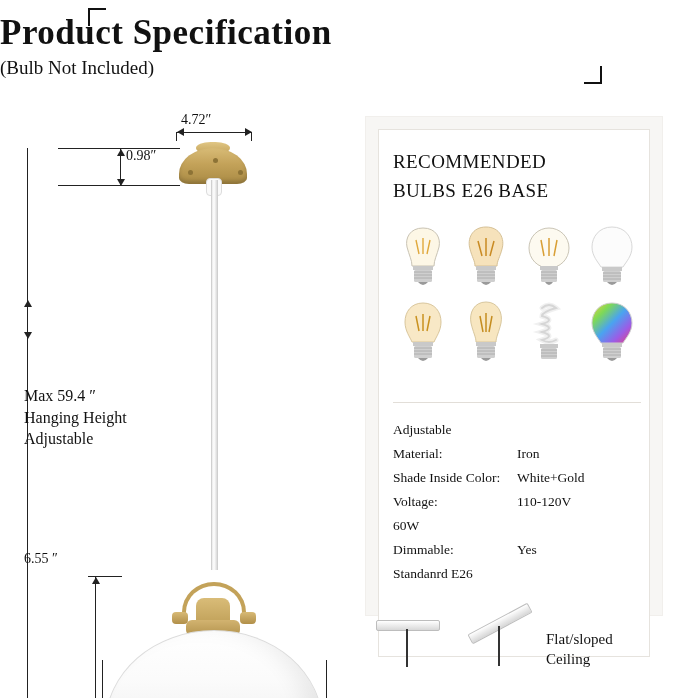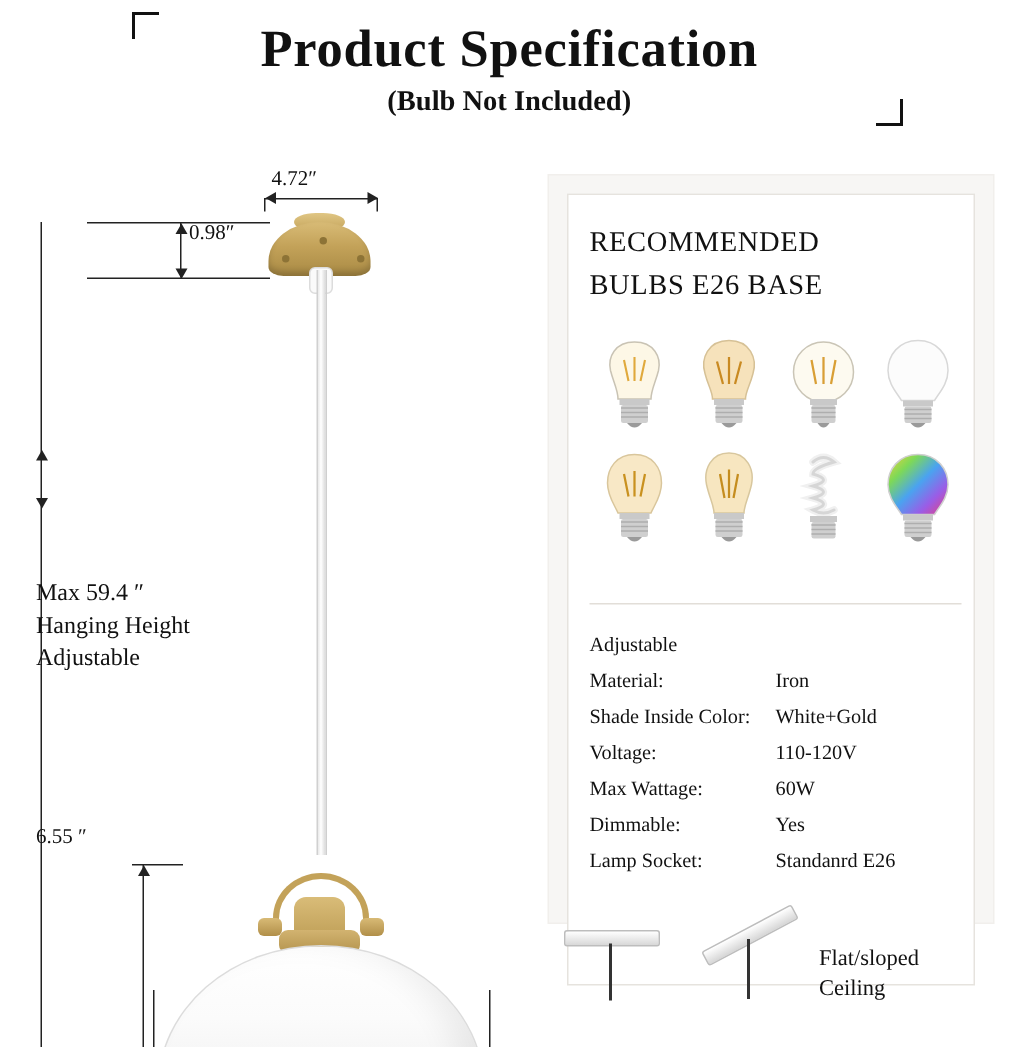--- a/index.html
+++ b/index.html
@@ -29,36 +29,35 @@
     border-width: 0;
   }
   .corner.tl { left: 88px;  top: 8px;  width: 16px; height: 16px; border-left-width: 2px; border-top-width: 2px; }
   .corner.tr { left: 584px; top: 66px; width: 16px; height: 16px; border-right-width: 2px; border-bottom-width: 2px; }
 
   
   .title-block {
     position: absolute;
     left: 0; top: 14px;
     width: 679px;
-    text-align: center;
+    text-align: left;
   }
   .title {
     font-family: "Liberation Serif", serif;
     font-size: 35px;
     font-weight: bold;
     letter-spacing: 0.5px;
     color: #111;
     line-height: 1.1;
   }
   .subtitle {
     margin-top: 4px;
     font-size: 19px;
     color: #111;
     font-family: "Liberation Serif", serif;
-    font-weight: bold;
   }
 
   
   .product-area {
     position: absolute;
     left: 0; top: 100px;
     width: 360px; height: 598px;
   }
   .canopy-shape {
     position: absolute;
@@ -470,29 +469,27 @@
         </div>
         <div class="spec-row">
           <div class="spec-key">Shade Inside Color:</div>
           <div class="spec-val">White+Gold</div>
         </div>
         <div class="spec-row">
           <div class="spec-key">Voltage:</div>
           <div class="spec-val">110-120V</div>
         </div>
         <div class="spec-row">
-          <div class="spec-key">Max Wattage:</div>
           <div class="spec-val">60W</div>
         </div>
         <div class="spec-row">
           <div class="spec-key">Dimmable:</div>
           <div class="spec-val">Yes</div>
         </div>
         <div class="spec-row">
-          <div class="spec-key">Lamp Socket:</div>
           <div class="spec-val">Standanrd E26</div>
         </div>
       </div>
     </div>
   </div>
 
   <div class="mount-area">
     <div class="flat-plate"></div>
     <div class="flat-stem"></div>
     <div class="slope-plate"></div>

